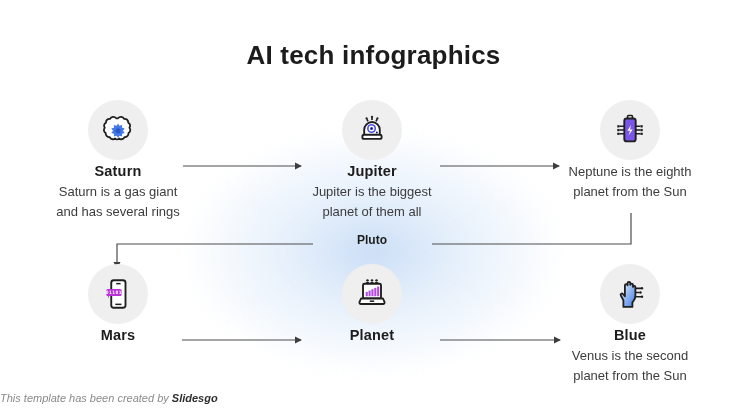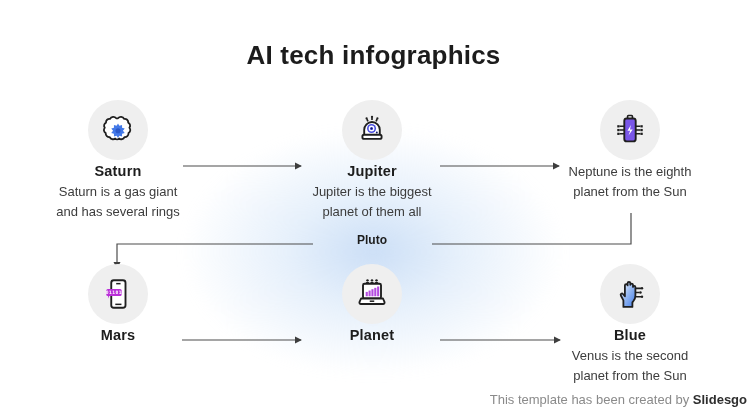--- a/index.html
+++ b/index.html
@@ -16,21 +16,21 @@
   .planet .name{margin-top:3px;font-size:14.5px;font-weight:700;letter-spacing:.2px;color:#1d1d1d;line-height:17px;}
   .planet .desc{margin-top:2px;font-size:13px;color:#3c3c3c;line-height:20px;white-space:pre-line;}
   .row-top{top:100px;}
   .row-bottom{top:264px;}
   .col-left{left:28px;}
   .col-mid{left:282px;}
   .col-right{left:540px;}
   .pluto{position:absolute;left:302px;top:233px;width:140px;text-align:center;
          font-size:12px;font-weight:700;color:#1d1d1d;}
   .connectors{position:absolute;left:0;top:0;width:747px;height:420px;pointer-events:none;}
-  .footer{position:absolute;left:0;top:392px;width:747px;text-align:right;font-size:13px;color:#8a8a8a;}
+  .footer{position:absolute;left:0;top:392px;width:747px;text-align:left;font-size:11px;color:#8a8a8a;font-style:italic;}
   .footer .brand{font-weight:700;color:#2e2e2e;}
 </style>
 </head>
 <body>
 
 <div class="stage">
 
   <div class="glow"></div>
 
   <div class="title">AI tech infographics</div>

